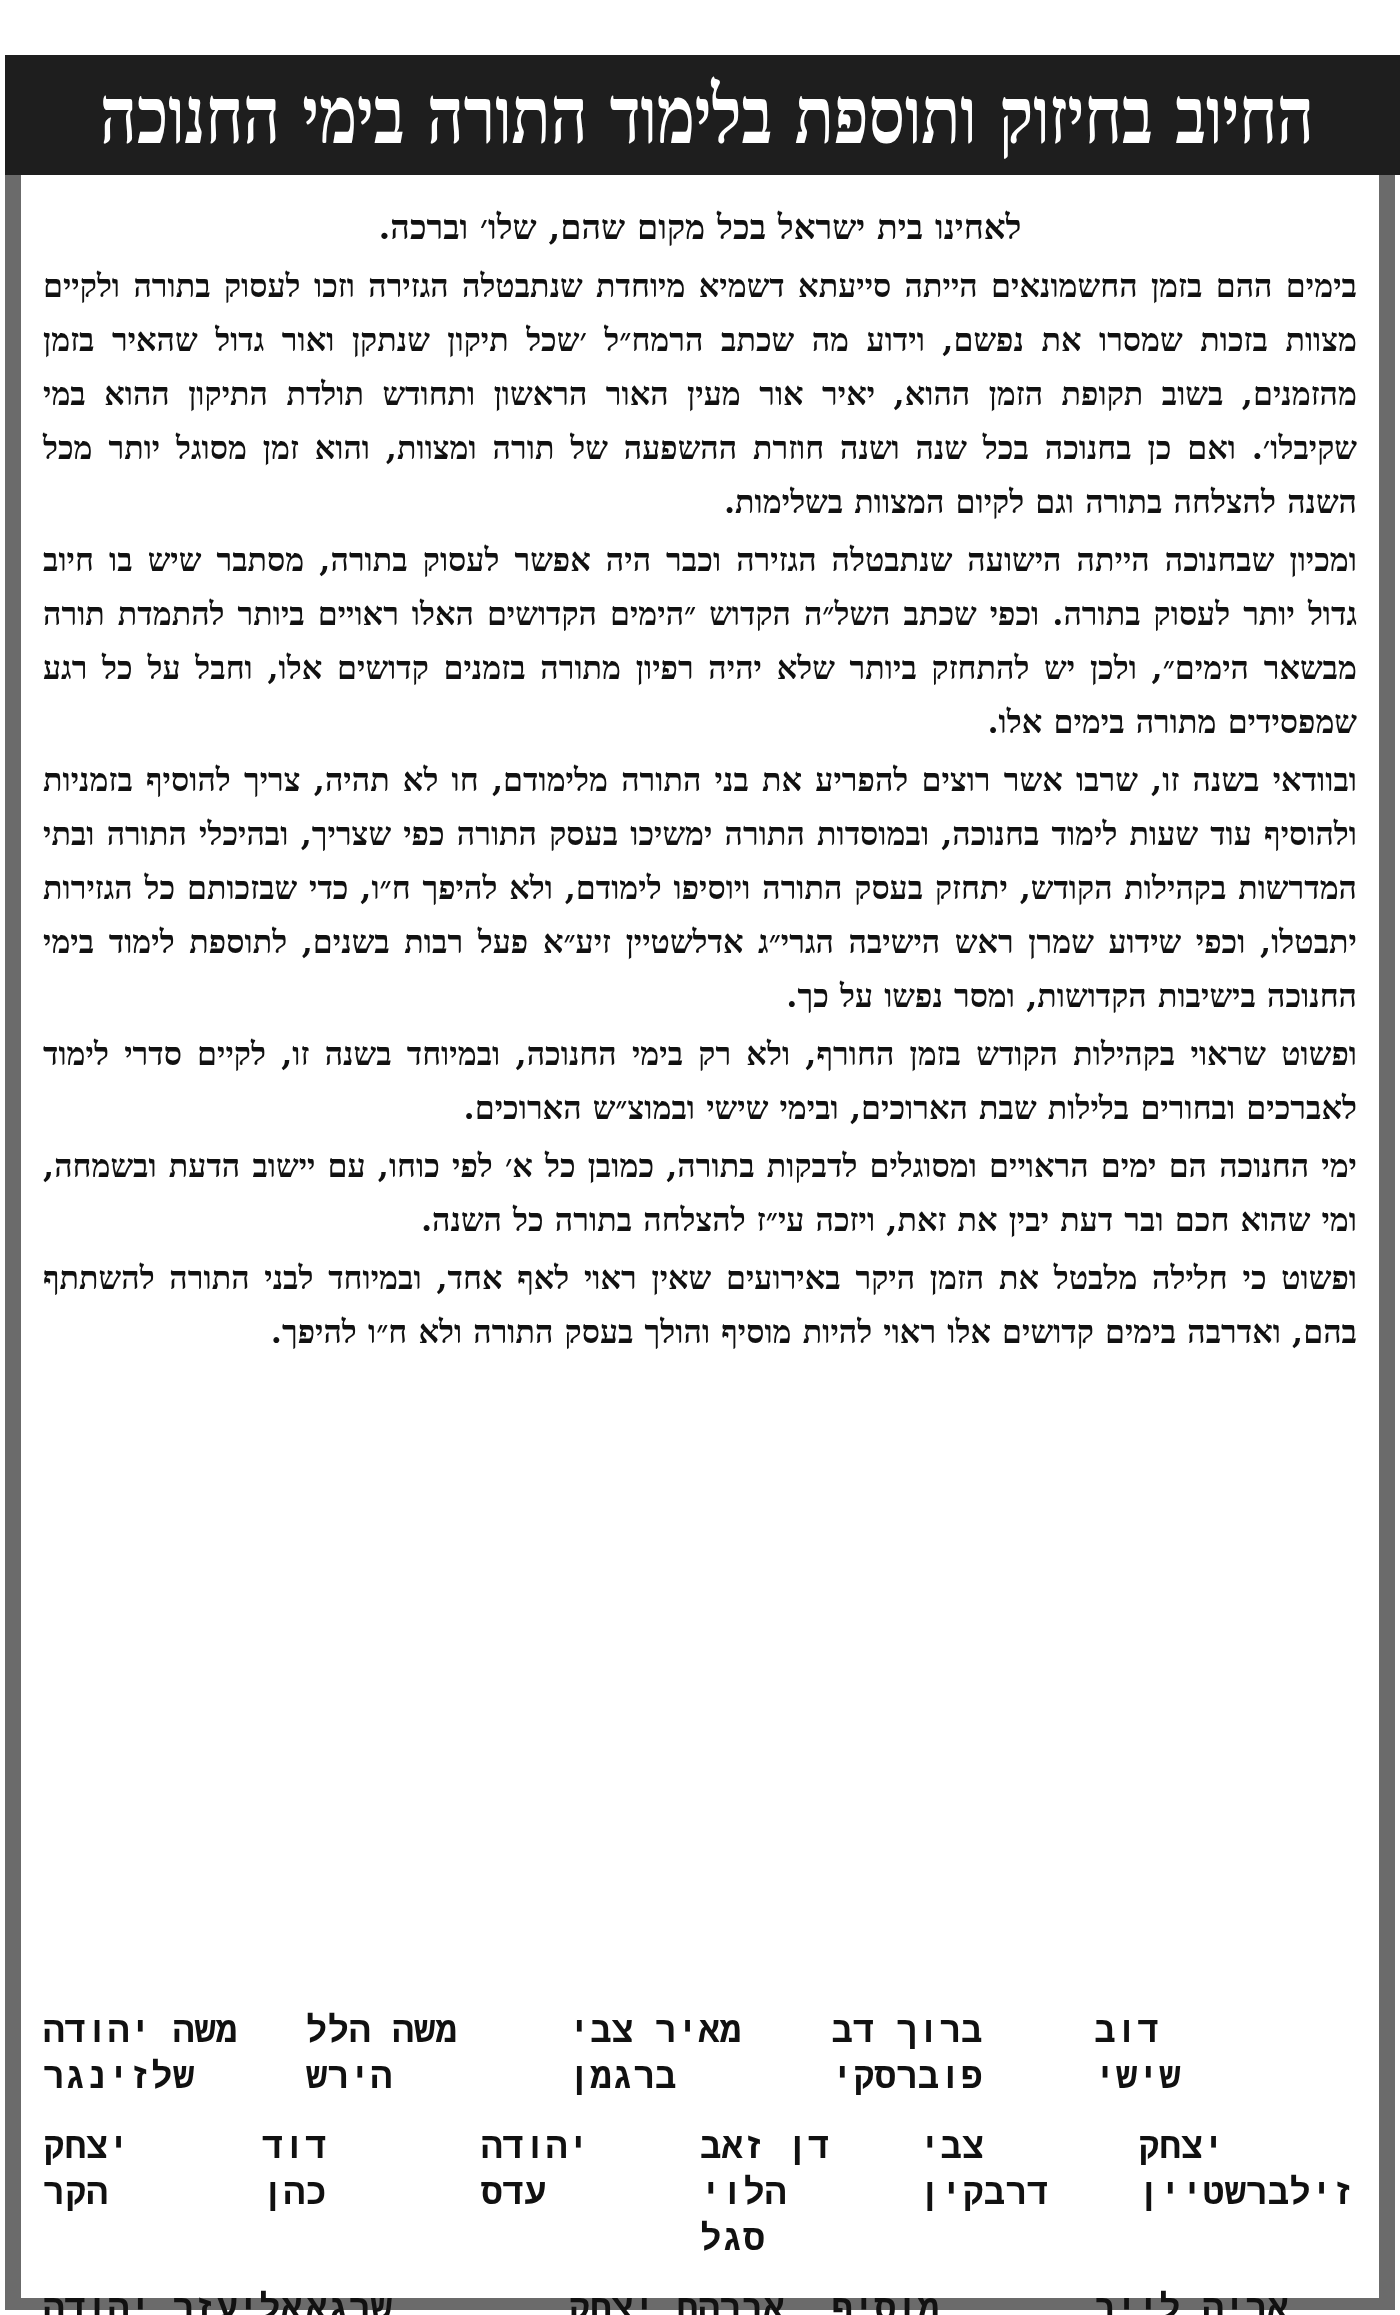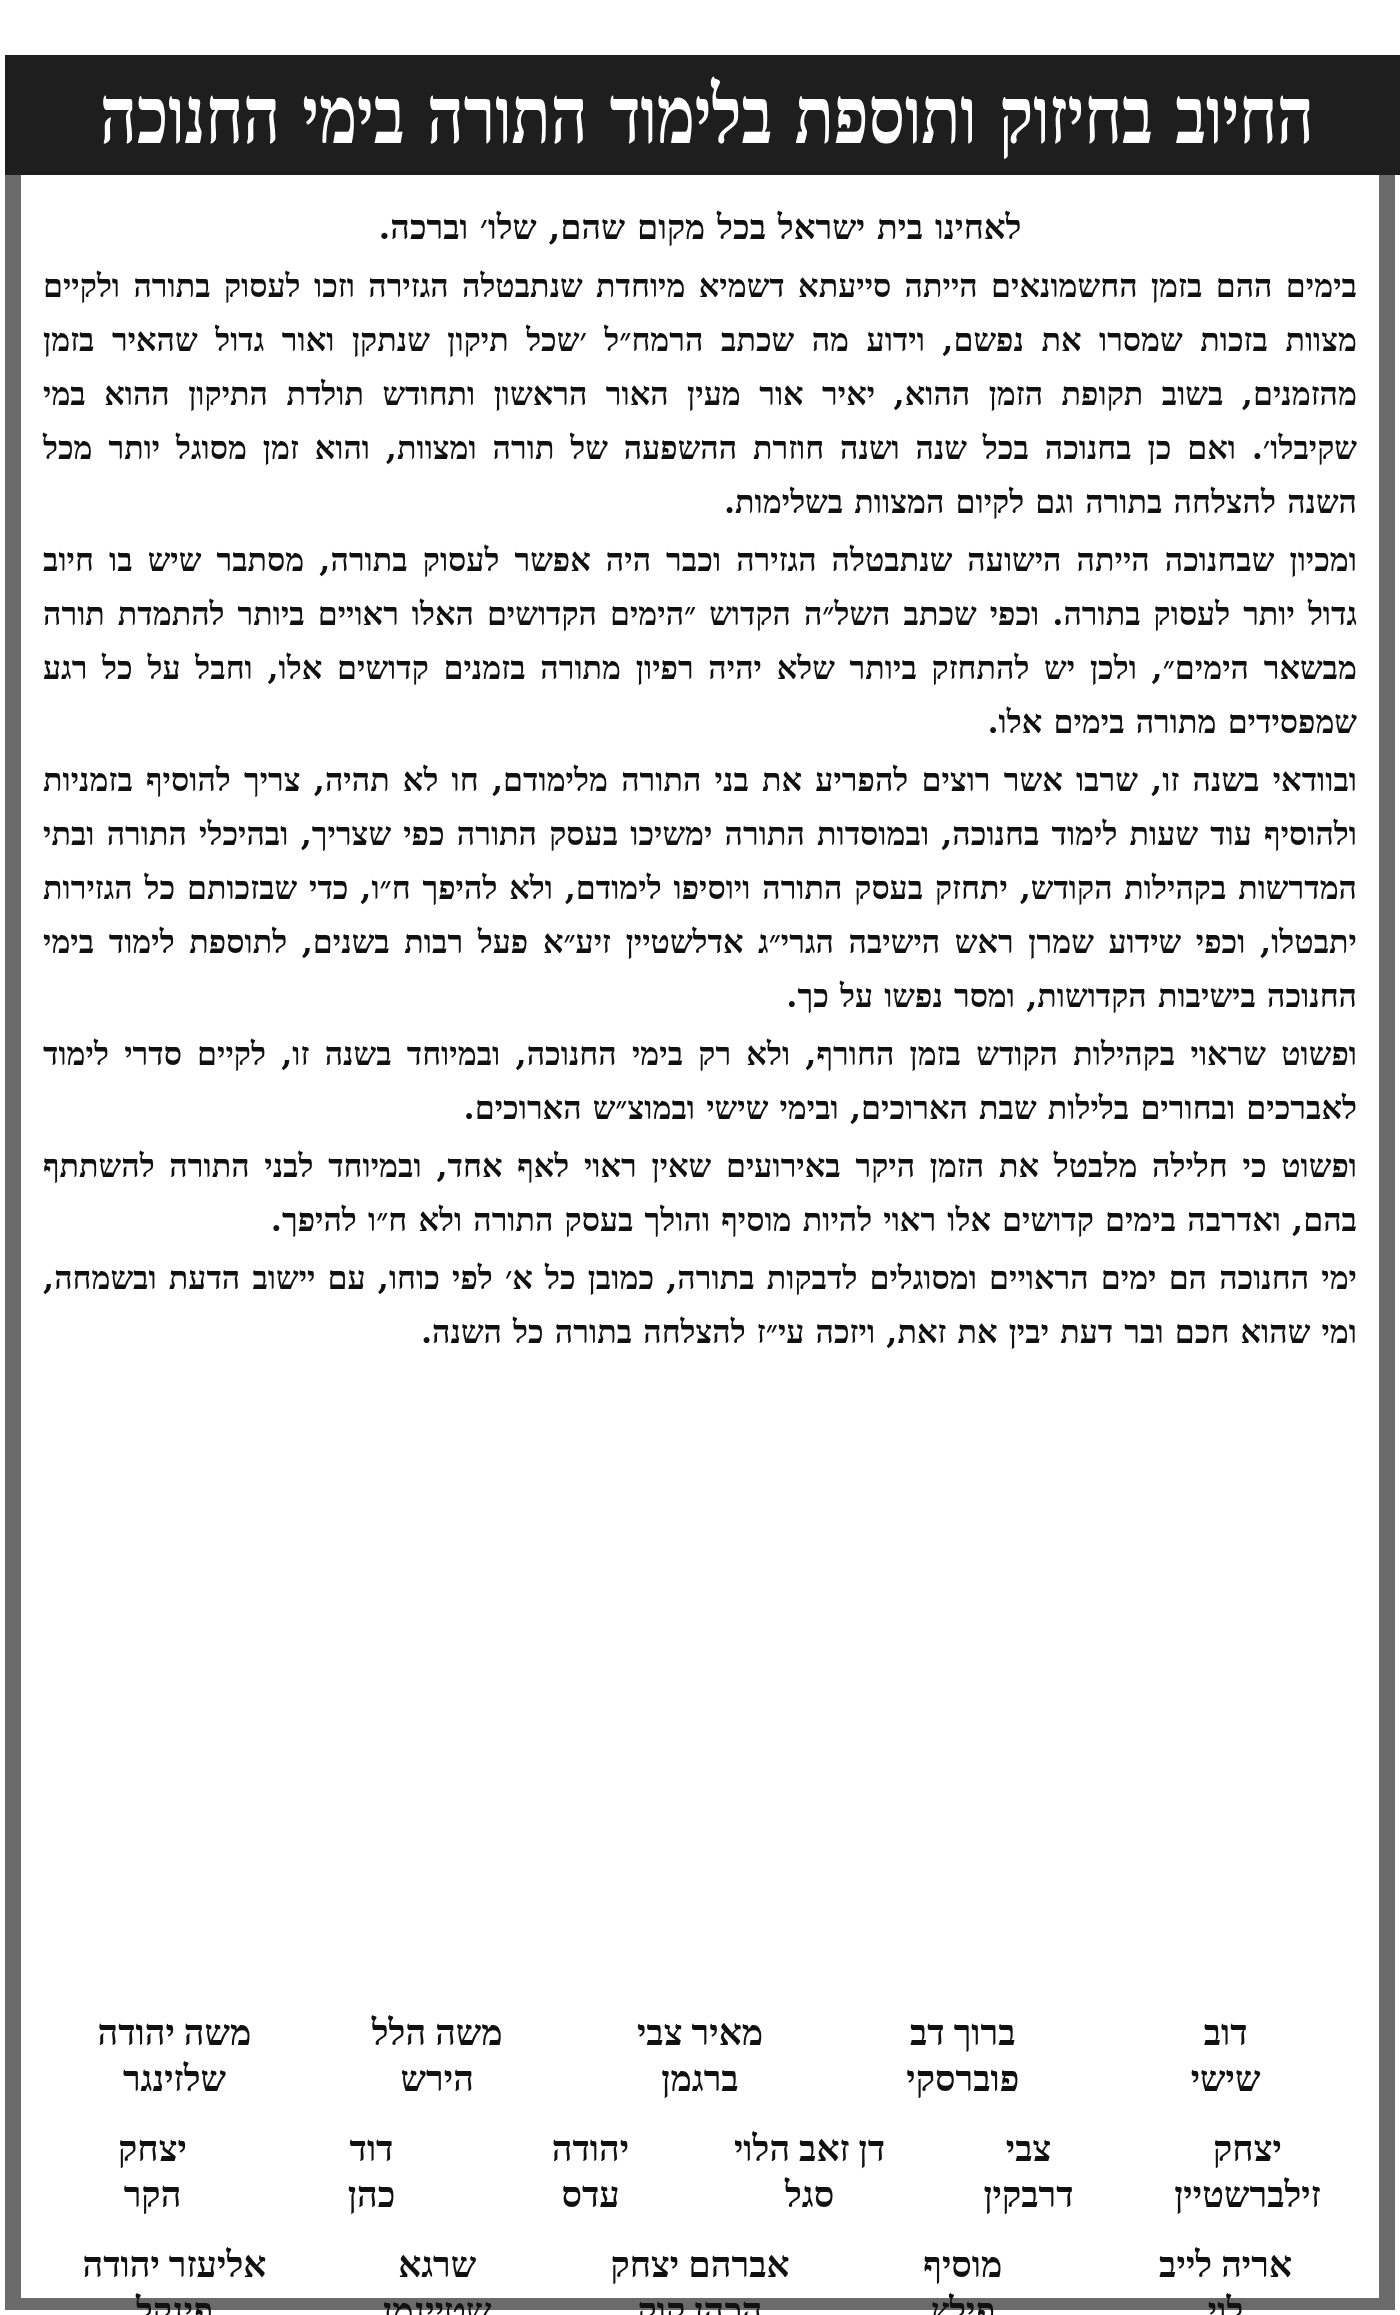--- a/index.html
+++ b/index.html
@@ -93,22 +93,22 @@
       row-gap: 24px;
       direction: rtl;
     }
     .sig-row-6 {
       grid-column: 1 / -1;
       display: grid;
       grid-template-columns: repeat(6, 1fr);
       direction: rtl;
     }
     .sig {
-      text-align: center;
-      font-family: Liberation Serif, serif;
+      text-align: left;
+      font-family: Liberation Mono, monospace;
       font-weight: bold;
       font-size: 36px;
       line-height: 46px;
     }
     .sig span {
       display: block;
     }
   </style>
 </head>
 <body>
@@ -117,22 +117,22 @@
   <div class="header">
     <div class="header-title">החיוב בחיזוק ותוספת בלימוד התורה בימי החנוכה</div>
   </div>
 
   <div class="content">
     <p class="greeting">לאחינו בית ישראל בכל מקום שהם, שלו׳ וברכה.</p>
     <p class="para">בימים ההם בזמן החשמונאים הייתה סייעתא דשמיא מיוחדת שנתבטלה הגזירה וזכו לעסוק בתורה ולקיים מצוות בזכות שמסרו את נפשם, וידוע מה שכתב הרמח״ל ׳שכל תיקון שנתקן ואור גדול שהאיר בזמן מהזמנים, בשוב תקופת הזמן ההוא, יאיר אור מעין האור הראשון ותחודש תולדת התיקון ההוא במי שקיבלו׳. ואם כן בחנוכה בכל שנה ושנה חוזרת ההשפעה של תורה ומצוות, והוא זמן מסוגל יותר מכל השנה להצלחה בתורה וגם לקיום המצוות בשלימות.</p>
     <p class="para">ומכיון שבחנוכה הייתה הישועה שנתבטלה הגזירה וכבר היה אפשר לעסוק בתורה, מסתבר שיש בו חיוב גדול יותר לעסוק בתורה. וכפי שכתב השל״ה הקדוש ״הימים הקדושים האלו ראויים ביותר להתמדת תורה מבשאר הימים״, ולכן יש להתחזק ביותר שלא יהיה רפיון מתורה בזמנים קדושים אלו, וחבל על כל רגע שמפסידים מתורה בימים אלו.</p>
     <p class="para">ובוודאי בשנה זו, שרבו אשר רוצים להפריע את בני התורה מלימודם, חו לא תהיה, צריך להוסיף בזמניות ולהוסיף עוד שעות לימוד בחנוכה, ובמוסדות התורה ימשיכו בעסק התורה כפי שצריך, ובהיכלי התורה ובתי המדרשות בקהילות הקודש, יתחזק בעסק התורה ויוסיפו לימודם, ולא להיפך ח״ו, כדי שבזכותם כל הגזירות יתבטלו, וכפי שידוע שמרן ראש הישיבה הגרי״ג אדלשטיין זיע״א פעל רבות בשנים, לתוספת לימוד בימי החנוכה בישיבות הקדושות, ומסר נפשו על כך.</p>
     <p class="para">ופשוט שראוי בקהילות הקודש בזמן החורף, ולא רק בימי החנוכה, ובמיוחד בשנה זו, לקיים סדרי לימוד לאברכים ובחורים בלילות שבת הארוכים, ובימי שישי ובמוצ״ש הארוכים.</p>
+    <p class="para">ימי החנוכה הם ימים הראויים ומסוגלים לדבקות בתורה, כמובן כל א׳ לפי כוחו, עם יישוב הדעת ובשמחה, ומי שהוא חכם ובר דעת יבין את זאת, ויזכה עי״ז להצלחה בתורה כל השנה.</p>
     <p class="para">ופשוט כי חלילה מלבטל את הזמן היקר באירועים שאין ראוי לאף אחד, ובמיוחד לבני התורה להשתתף בהם, ואדרבה בימים קדושים אלו ראוי להיות מוסיף והולך בעסק התורה ולא ח״ו להיפך.</p>
-    <p class="para">ימי החנוכה הם ימים הראויים ומסוגלים לדבקות בתורה, כמובן כל א׳ לפי כוחו, עם יישוב הדעת ובשמחה, ומי שהוא חכם ובר דעת יבין את זאת, ויזכה עי״ז להצלחה בתורה כל השנה.</p>
 
     <div class="signatures">
 
       <div class="sig">
         <span>דוב</span>
         <span>שישי</span>
       </div>
       <div class="sig">
         <span>ברוך דב</span>
         <span>פוברסקי</span>

